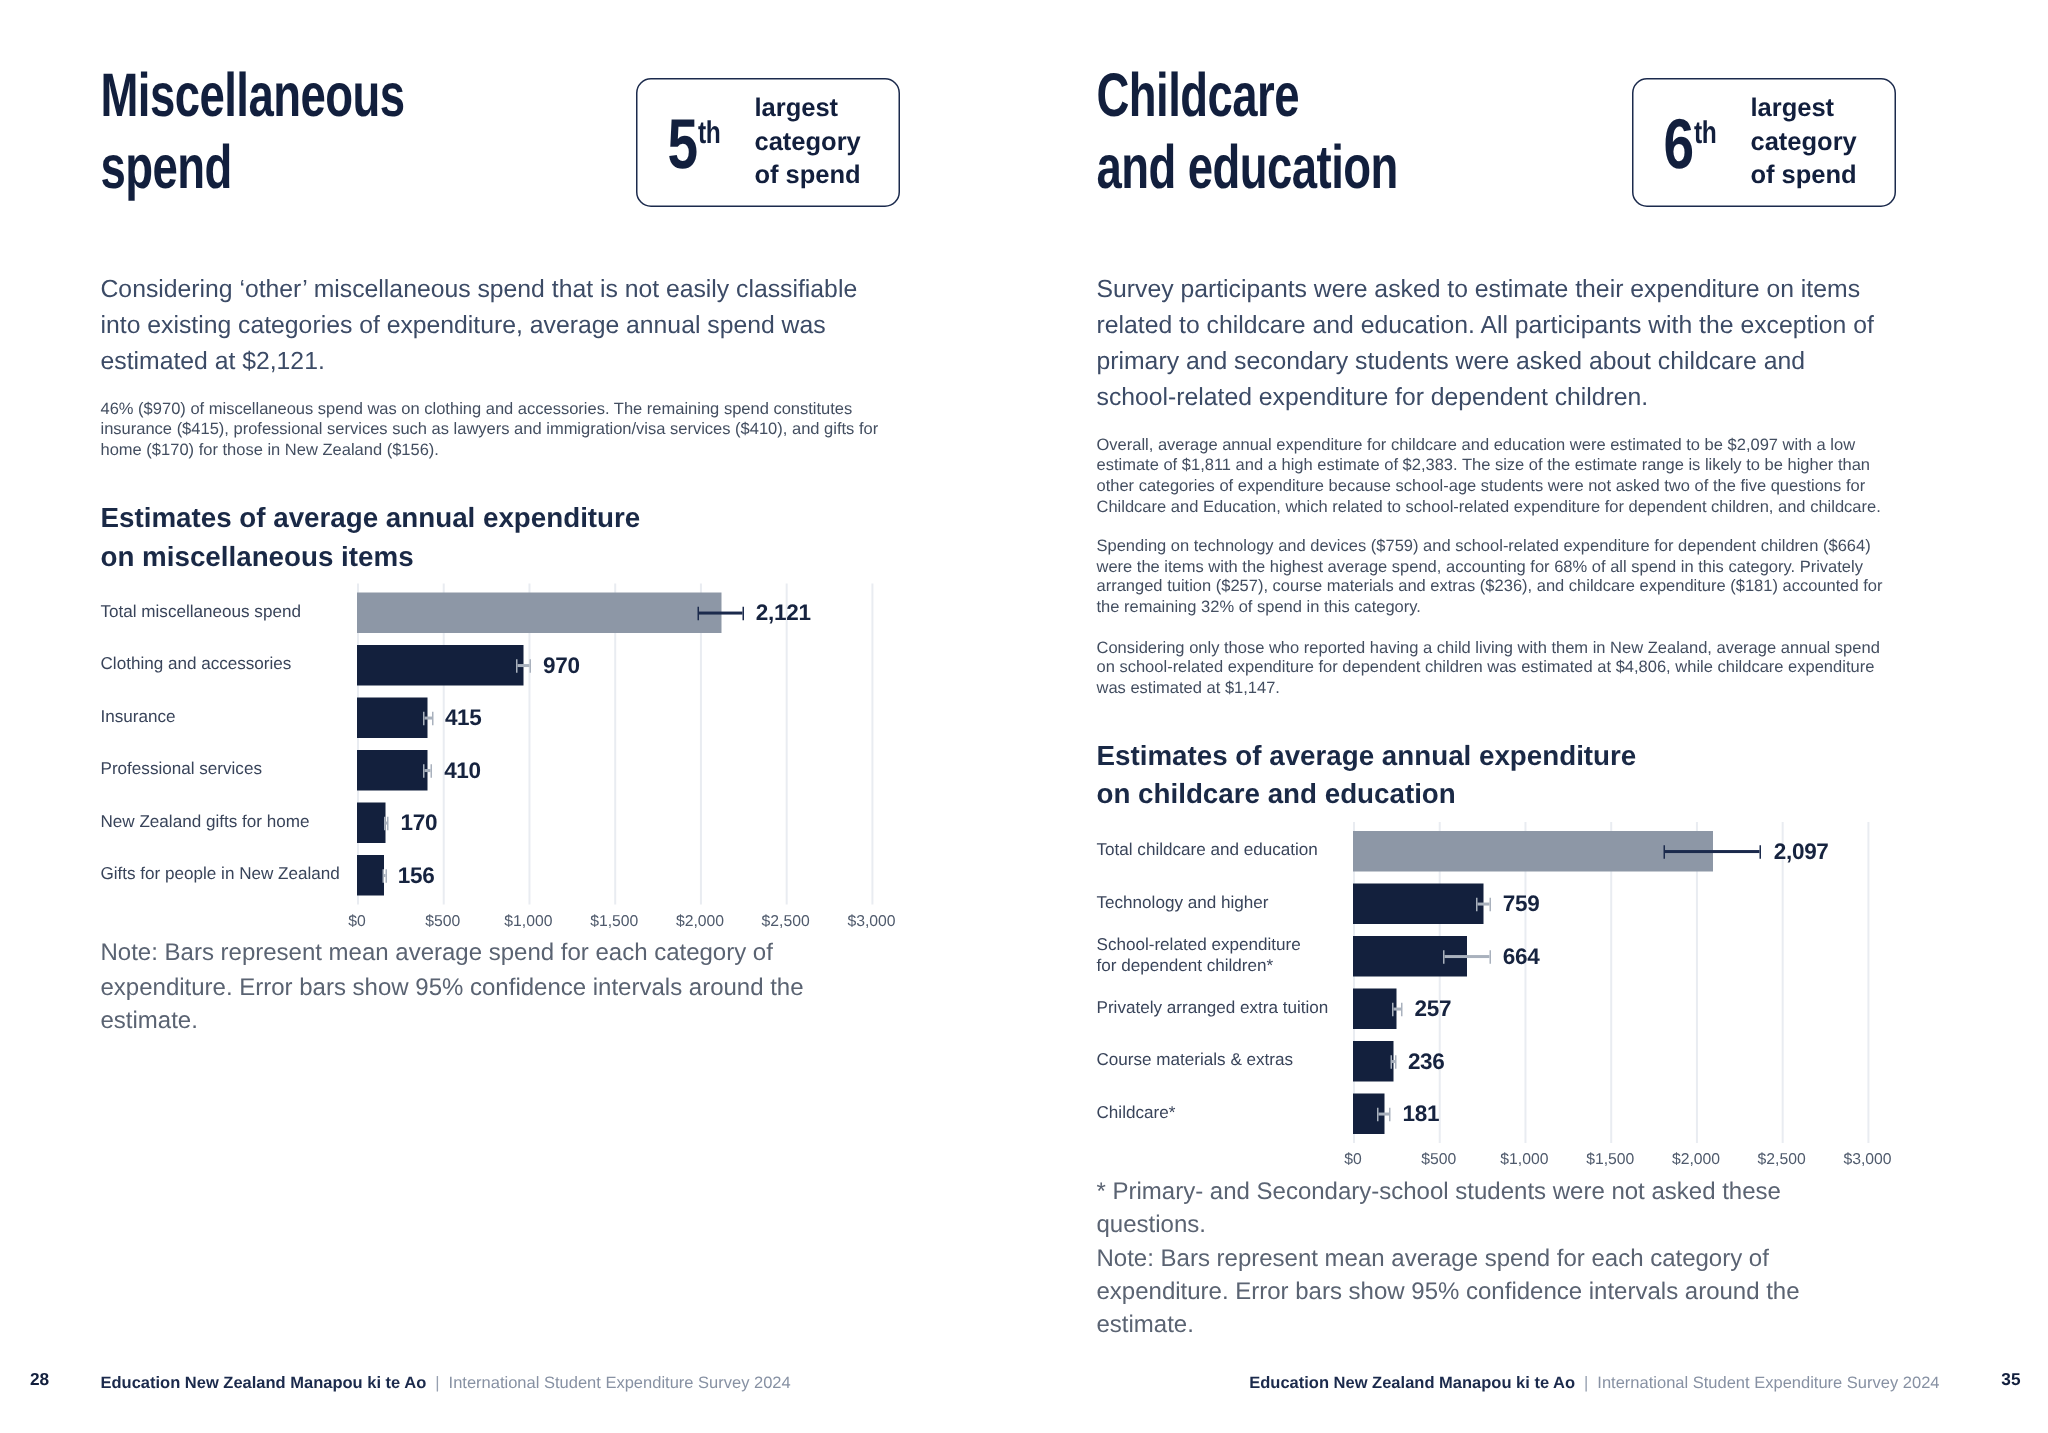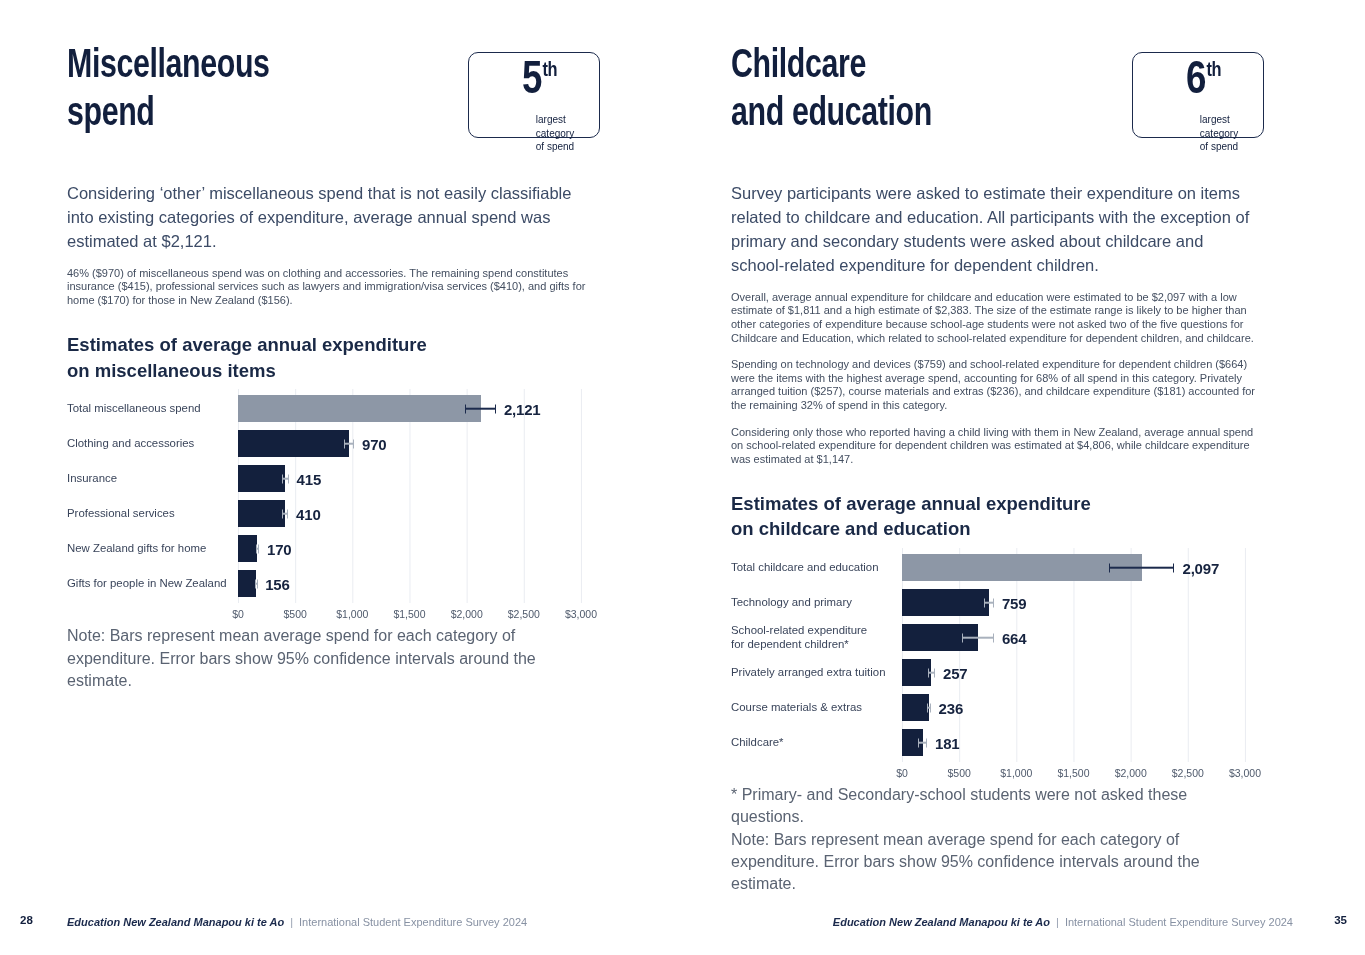--- a/index.html
+++ b/index.html
@@ -10,27 +10,27 @@
   .page { position:absolute; top:0; width:533px; }
   .page-left  { left:67px; }
   .page-right { left:731px; }
 
   
   .header { margin-top:40px; position:relative; height:118px; }
   .page-title { font-weight:700; font-size:41px; line-height:1.16; letter-spacing:-0.5px;
                 color:#121F3D; transform:scaleX(0.74); transform-origin:0 0; white-space:nowrap; }
   .page-title span { display:block; }
 
-  .badge { position:absolute; right:0; top:12px; width:132px; height:86px;
+  .badge { position:absolute; right:0; top:12px; width:176px; height:86px;
            border:1.6px solid #1B2A4C; border-radius:10px;
-           display:flex; align-items:center; gap:13px; padding-left:20px; background:#fff;flex-direction:column; }
+           display:flex; align-items:center; gap:13px; padding-left:20px; background:#fff; }
   .badge-num { font-weight:700; font-size:47px; line-height:1; color:#121F3D;
                transform:scaleX(0.78); transform-origin:0 50%; white-space:nowrap; }
   .badge-ord { font-size:21px; font-weight:700; vertical-align:super; letter-spacing:-0.5px; }
-  .badge-label { font-size:10px; font-weight:400; line-height:1.35; color:#121F3D;margin-left:22px; }
+  .badge-label { font-size:17px; font-weight:700; line-height:1.35; color:#121F3D; }
   .badge-label span { display:block; }
 
   
   .intro { margin-top:24px; font-size:16.5px; line-height:1.45; color:#3C4B66; width:526px; }
   .bodycopy p { font-size:11px; line-height:1.24; color:#434E60; margin-top:13px; width:532px; }
 
   .chart-heading { margin-top:24px; font-size:18.5px; font-weight:700; line-height:1.4; color:#1A2946; }
   .chart-heading span { display:block; }
 
   
@@ -50,21 +50,21 @@
   .cval { position:absolute; top:50%; transform:translateY(-50%); font-weight:700;
           font-size:15px; color:#16233F; letter-spacing:-0.2px; white-space:nowrap; }
   .caxis { position:relative; height:22px; margin-left:171px; width:345px; }
   .ctick { position:absolute; top:7px; transform:translateX(-50%); font-size:10.5px; color:#4F5A6C; white-space:nowrap; }
 
   .footnotes { margin-top:2px; }
   .footnotes div { font-size:16px; line-height:1.38; color:#5A6372; }
 
   
   .footer { position:absolute; top:916px; font-size:11px; white-space:nowrap; }
-  .footer .brand { font-weight:700; color:#1B2A4C;font-style:italic; }
+  .footer .brand { font-weight:700; color:#1B2A4C; }
   .footer .sep { color:#97A0B0; margin:0 6px; }
   .footer .doc { color:#8791A3; }
   .footer-left { left:67px; }
   .footer-right { right:72px; }
   .pagenum { position:absolute; top:914px; font-size:11.5px; font-weight:700; color:#121F3D; }
   .pagenum-left { left:20px; }
   .pagenum-right { right:18px; }
 </style>
 </head>
 <body>
@@ -203,21 +203,21 @@
             <div class="clabel">Total childcare and education</div>
             <div class="cplot">
               <div class="cbar" style="width: 239.8px; background: rgb(141, 151, 166);"></div>
               <div class="cerr" style="left: 207.1px; width: 65.4px; border-color: rgb(27, 42, 76);">
                 <i style="background: rgb(27, 42, 76);"></i>
               </div>
               <span class="cval" style="left: 280.5px;">2,097</span>
             </div>
           </div>
           <div class="crow">
-            <div class="clabel">Technology and primary</div>
+            <div class="clabel">Technology and higher</div>
             <div class="cplot">
               <div class="cbar" style="width: 86.8px; background: rgb(19, 32, 61);"></div>
               <div class="cerr" style="left: 81.6px; width: 10.3px; border-color: rgb(169, 177, 189);">
                 <i style="background: rgb(169, 177, 189);"></i>
               </div>
               <span class="cval" style="left: 99.9px;">759</span>
             </div>
           </div>
           <div class="crow">
             <div class="clabel">School-related expenditure

